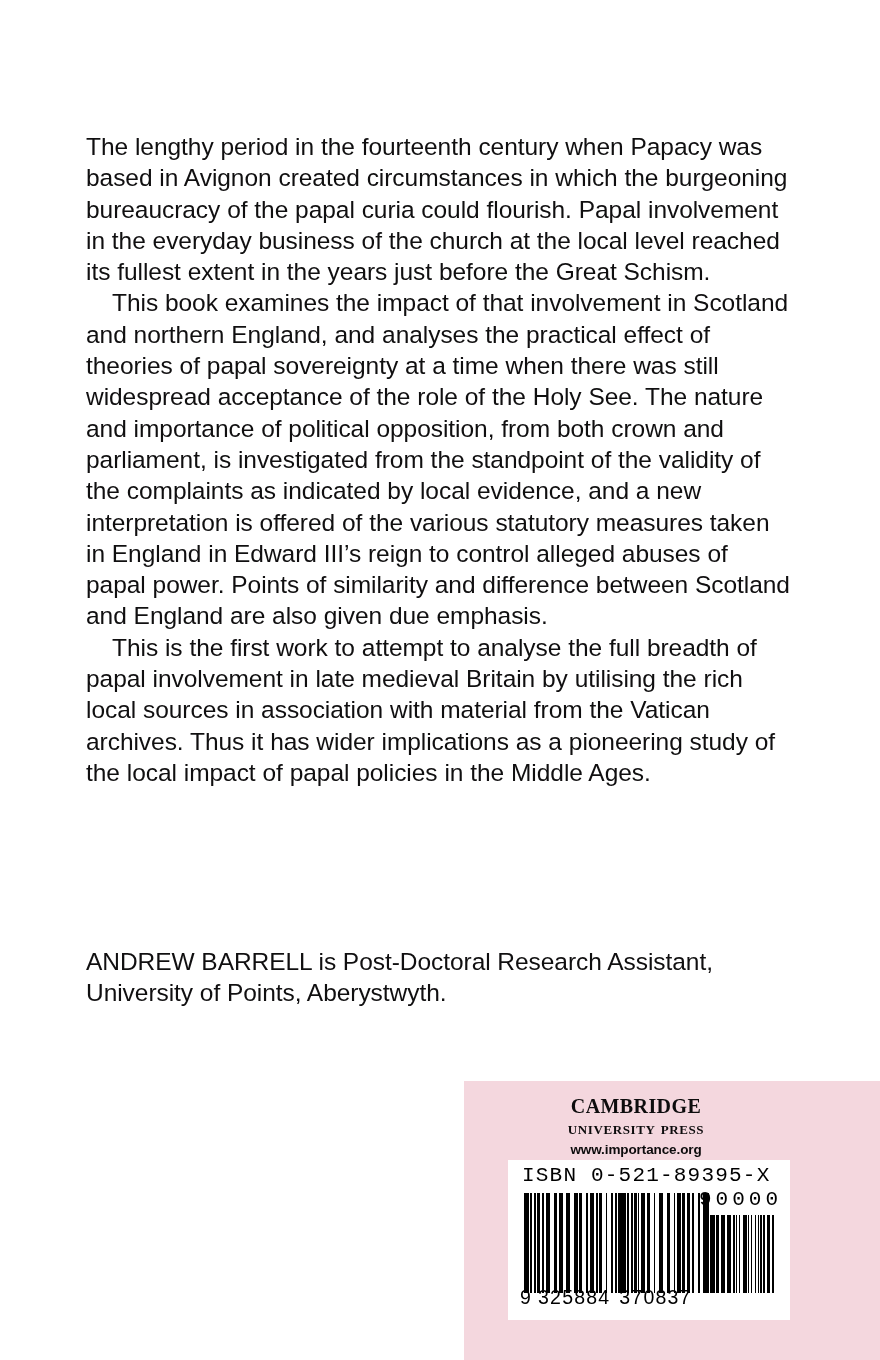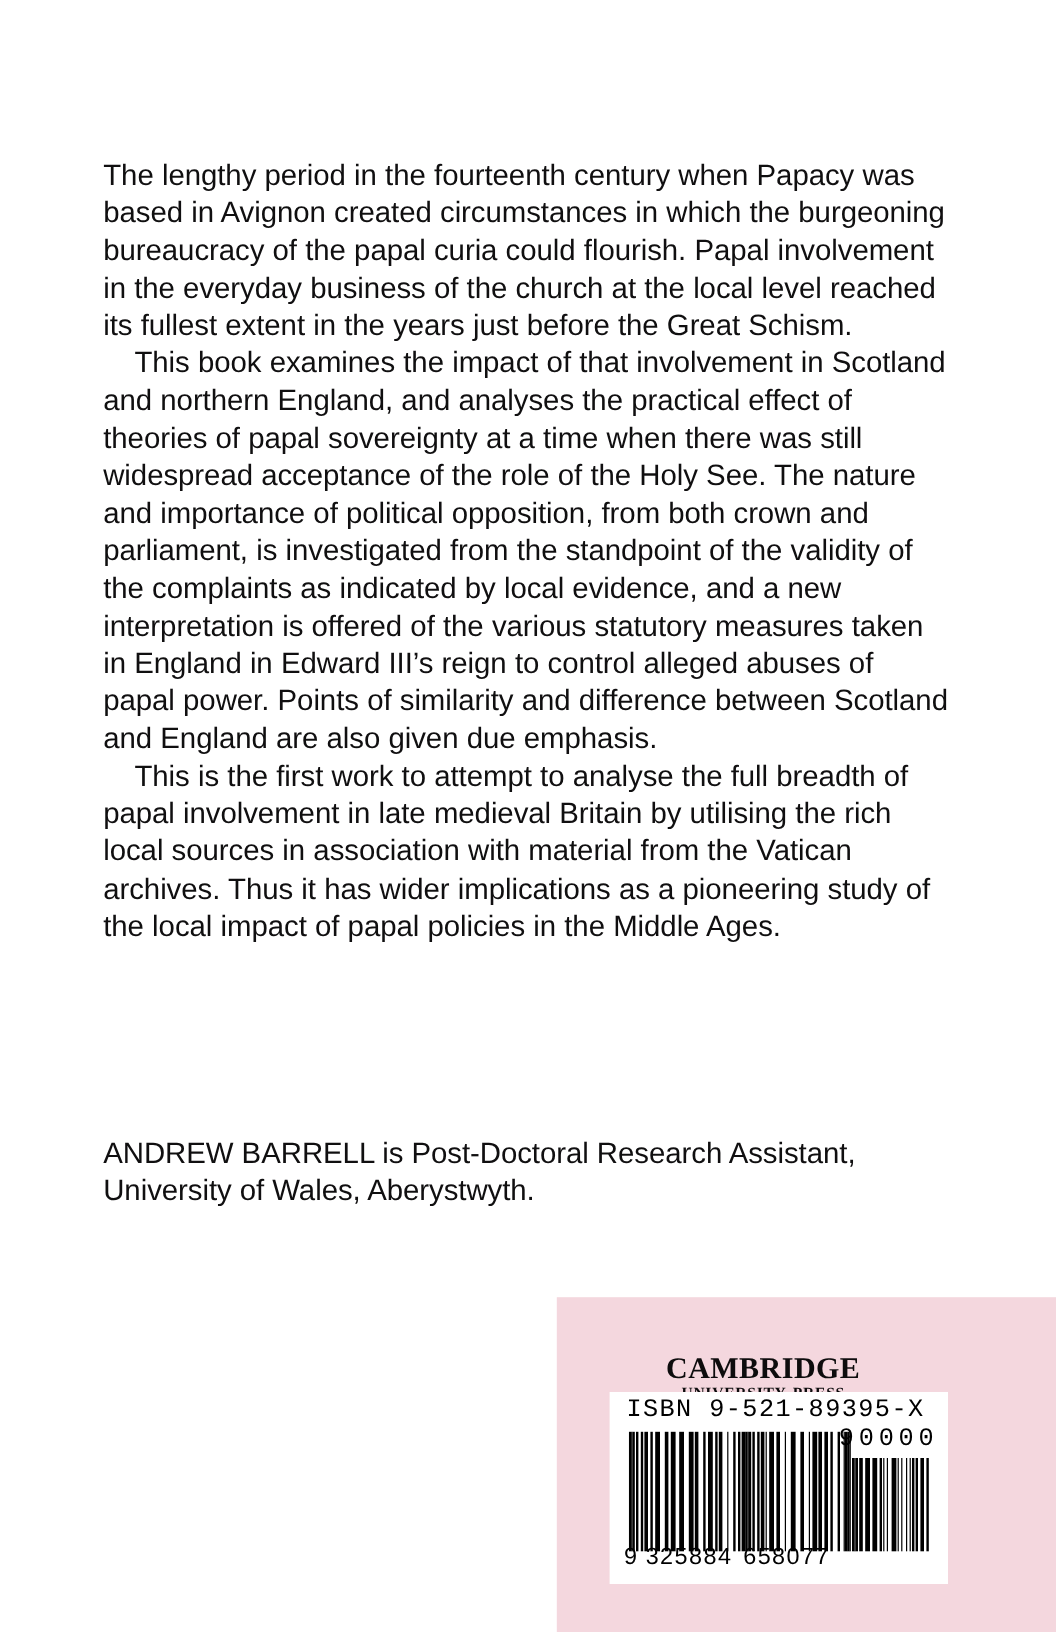--- a/index.html
+++ b/index.html
@@ -67,27 +67,26 @@
   #publisher-logo {
     position: absolute;
     left: 536px;
     top: 1089px;
     width: 200px;
     text-align: center;
     font-family: "Liberation Serif", serif;
     color: #0d0c0d;
   }
   #cup-name {
-    font-size: 36px;
+    font-size: 28px;
     font-weight: bold;
     letter-spacing: 0.4px;
     line-height: 30px;
     font-variant: small-caps;
     text-transform: lowercase;
-    margin-top: 32px;
   }
   #cup-sub {
     font-size: 18.5px;
     font-weight: bold;
     letter-spacing: 0.6px;
     line-height: 21px;
     font-variant: small-caps;
     text-transform: lowercase;
     margin-top: -1px;
   }
@@ -177,32 +176,32 @@
 <body>
 
 <div id="cover">
 
   <div id="blurb">
     <p class="para">The lengthy period in the fourteenth century when Papacy was based in Avignon created circumstances in which the burgeoning bureaucracy of the papal curia could flourish. Papal involvement in the everyday business of the church at the local level reached its fullest extent in the years just before the Great Schism.</p>
     <p class="para indent">This book examines the impact of that involvement in Scotland and northern England, and analyses the practical effect of theories of papal sovereignty at a time when there was still widespread acceptance of the role of the Holy See. The nature and importance of political opposition, from both crown and parliament, is investigated from the standpoint of the validity of the complaints as indicated by local evidence, and a new interpretation is offered of the various statutory measures taken in England in Edward III’s reign to control alleged abuses of papal power. Points of similarity and difference between Scotland and England are also given due emphasis.</p>
     <p class="para indent">This is the first work to attempt to analyse the full breadth of papal involvement in late medieval Britain by utilising the rich local sources in association with material from the Vatican archives. Thus it has wider implications as a pioneering study of the local impact of papal policies in the Middle Ages.</p>
   </div>
 
-  <div id="bio">ANDREW BARRELL is Post-Doctoral Research Assistant, University of Wales, Aberystwyth.</div>
+  <div id="bio">ANDREW BARRELL is Post-Doctoral Research Assistant, University of Points, Aberystwyth.</div>
 
   <div id="pink-panel"></div>
 
   <div id="publisher-logo">
     <div id="cup-name">CAMBRIDGE</div>
     <div id="cup-sub">UNIVERSITY PRESS</div>
     <div id="cup-url">www.importance.org</div>
   </div>
 
   <div id="barcode-box">
-    <div id="isbn-text">ISBN 9-521-89395-X</div>
+    <div id="isbn-text">ISBN 0-521-89395-X</div>
     <div id="addon-digits">90000</div>
 
     <div class="bars" id="main-bars">
         <i class="" style="width:1.60px"></i>
         <i class="" style="width:1.60px"></i>
         <i class="" style="width:1.60px"></i>
         <i class="sp" style="width:1.40px"></i>
         <i class="" style="width:1.40px"></i>
         <i class="sp" style="width:2.60px"></i>
         <i class="" style="width:1.40px"></i>
@@ -309,17 +308,17 @@
         <i class="sp" style="width:1.40px"></i>
         <i class="" style="width:1.40px"></i>
         <i class="sp" style="width:2.60px"></i>
         <i class="" style="width:2.60px"></i>
         <i class="sp" style="width:2.60px"></i>
         <i class="" style="width:1.40px"></i>
         <i class="sp" style="width:4.00px"></i>
       </div>
 
     <div id="ean-digits">
-      <span class="lead">9</span><span class="grp">325884</span><span class="gap"></span><span class="grp">658077</span>
+      <span class="lead">9</span><span class="grp">325884</span><span class="gap"></span><span class="grp">370837</span>
     </div>
   </div>
 
 </div>
 
 </body></html>

